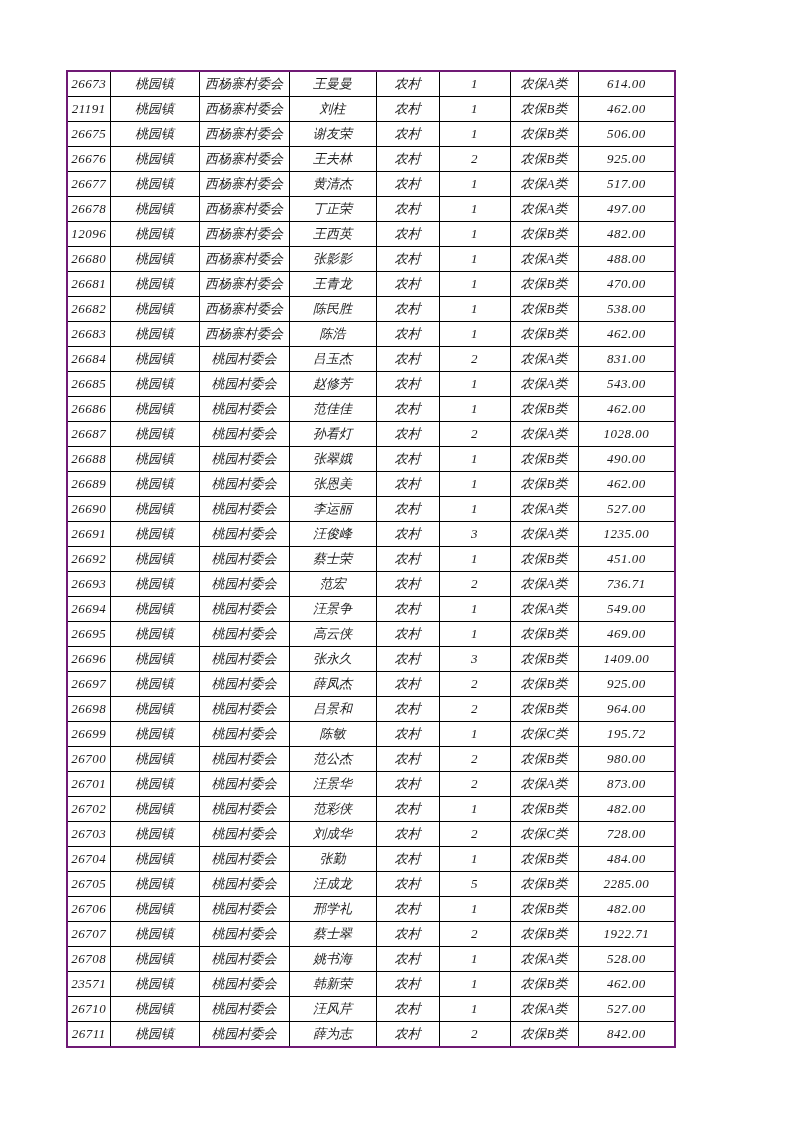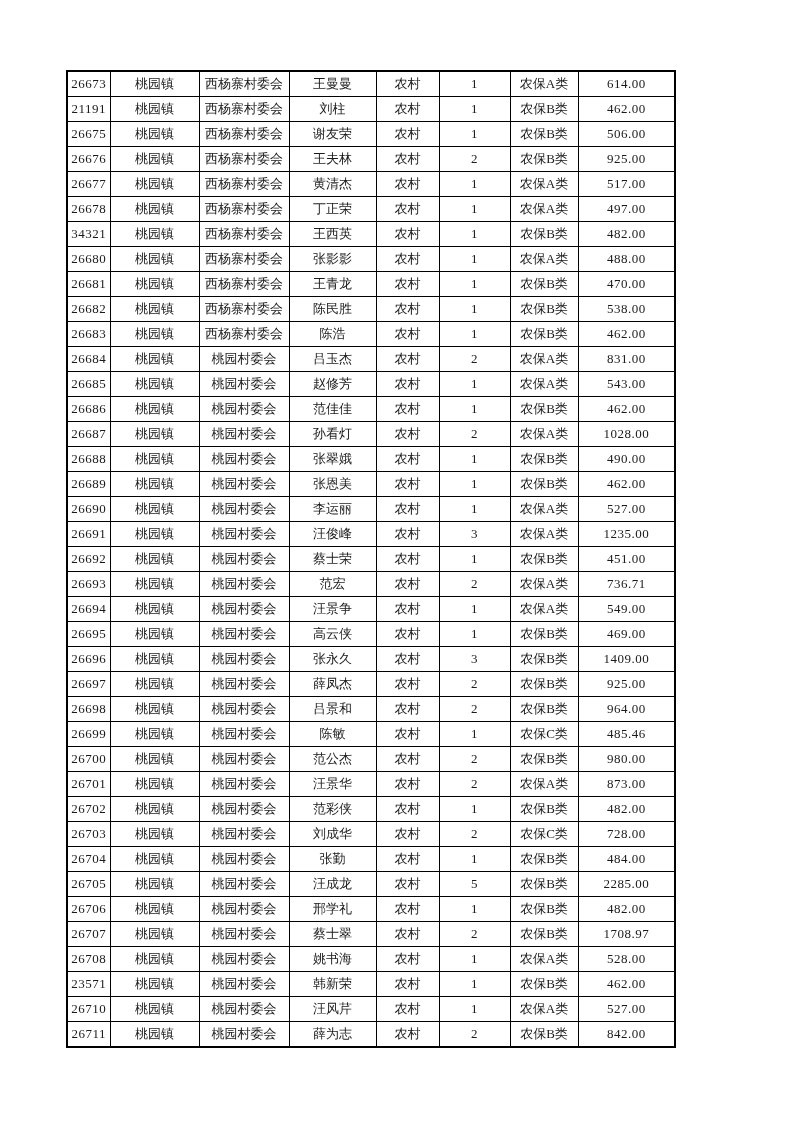--- a/index.html
+++ b/index.html
@@ -16,21 +16,22 @@
     font-family: "Liberation Serif", "DejaVu Serif", serif;
     color: #1a1a1a;
   }
   table.grid {
     position: absolute;
     left: 66px;
     top: 70px;
     width: 608px;
     table-layout: fixed;
     border-collapse: collapse;
-    border: 2px solid #000000;
+    border: 2px solid #701a75;
+    font-style: italic;
   }
   table.grid td {
     border: 1px solid #000000;
     height: 24px;
     padding: 0 2px;
     text-align: center;
     vertical-align: middle;
     font-size: 13px;
     line-height: 24px;
     white-space: nowrap;
@@ -110,21 +111,21 @@
           <td class="num">26678</td>
           <td>桃园镇</td>
           <td>西杨寨村委会</td>
           <td>丁正荣</td>
           <td>农村</td>
           <td class="num">1</td>
           <td>农保A类</td>
           <td class="num">497.00</td>
         </tr>
         <tr>
-          <td class="num">34321</td>
+          <td class="num">12096</td>
           <td>桃园镇</td>
           <td>西杨寨村委会</td>
           <td>王西英</td>
           <td>农村</td>
           <td class="num">1</td>
           <td>农保B类</td>
           <td class="num">482.00</td>
         </tr>
         <tr>
           <td class="num">26680</td>
@@ -317,21 +318,21 @@
           <td class="num">964.00</td>
         </tr>
         <tr>
           <td class="num">26699</td>
           <td>桃园镇</td>
           <td>桃园村委会</td>
           <td>陈敏</td>
           <td>农村</td>
           <td class="num">1</td>
           <td>农保C类</td>
-          <td class="num">485.46</td>
+          <td class="num">195.72</td>
         </tr>
         <tr>
           <td class="num">26700</td>
           <td>桃园镇</td>
           <td>桃园村委会</td>
           <td>范公杰</td>
           <td>农村</td>
           <td class="num">2</td>
           <td>农保B类</td>
           <td class="num">980.00</td>
@@ -397,21 +398,21 @@
           <td class="num">482.00</td>
         </tr>
         <tr>
           <td class="num">26707</td>
           <td>桃园镇</td>
           <td>桃园村委会</td>
           <td>蔡士翠</td>
           <td>农村</td>
           <td class="num">2</td>
           <td>农保B类</td>
-          <td class="num">1708.97</td>
+          <td class="num">1922.71</td>
         </tr>
         <tr>
           <td class="num">26708</td>
           <td>桃园镇</td>
           <td>桃园村委会</td>
           <td>姚书海</td>
           <td>农村</td>
           <td class="num">1</td>
           <td>农保A类</td>
           <td class="num">528.00</td>

